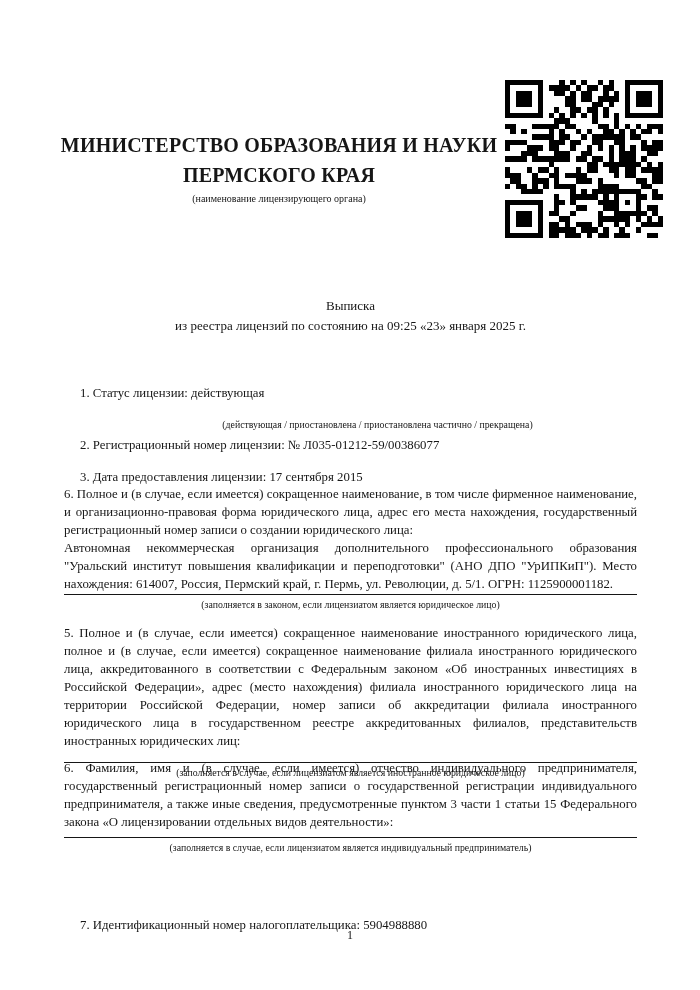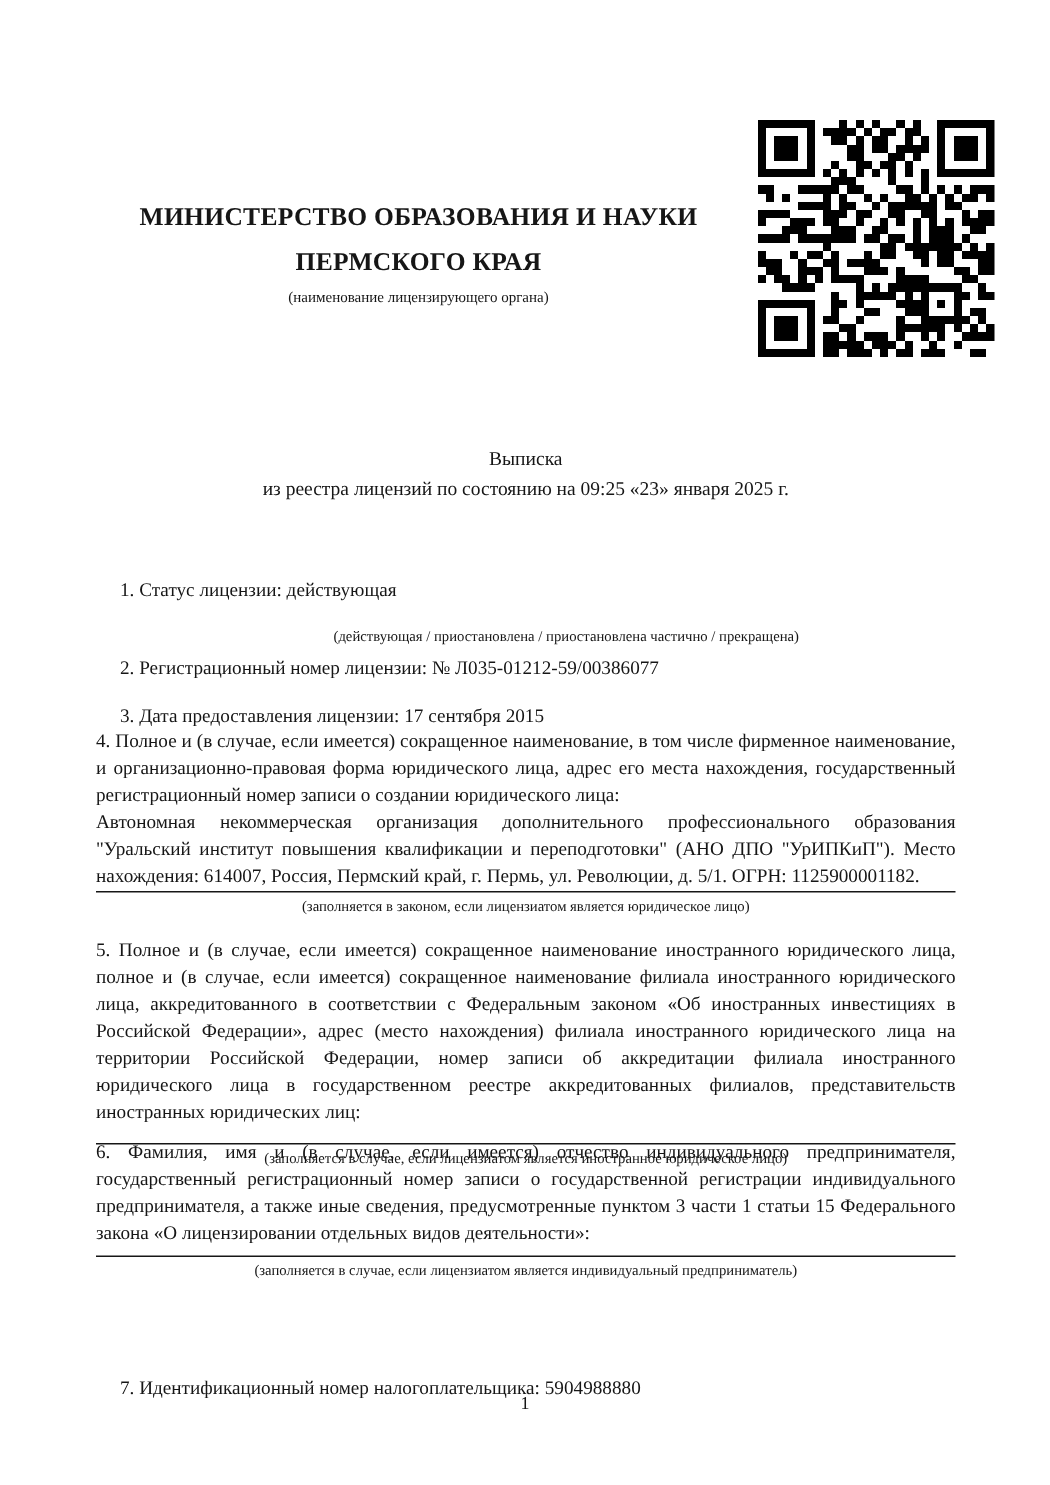--- a/index.html
+++ b/index.html
@@ -24,21 +24,21 @@
   
   .header-text {
     position: absolute;
     top: 130px;
     left: 58px;
     width: 442px;
     text-align: center;
   }
   .ministry {
     font-weight: bold;
-    font-size: 17px;
+    font-size: 20px;
     line-height: 30px;
     letter-spacing: 0.2px;
   }
   .org-subtitle {
     font-size: 10px;
     margin-top: 3px;
   }
   
   .content {
     position: absolute;
@@ -544,21 +544,21 @@
 
     <div class="block" style="top:420px">
       <p class="line">2. Регистрационный номер лицензии: № Л035-01212-59/00386077</p>
     </div>
 
     <div class="block" style="top:452px">
       <p class="line">3. Дата предоставления лицензии: 17 сентября 2015</p>
     </div>
 
     <div class="block" style="top:485px">
-      <p class="just">4. Полное и (в случае, если имеется) сокращенное наименование, в том числе фирменное наименование, и организационно-правовая форма юридического лица, адрес его места нахождения, государственный регистрационный номер записи о создании юридического лица:</p>
+      <p class="just">6. Полное и (в случае, если имеется) сокращенное наименование, в том числе фирменное наименование, и организационно-правовая форма юридического лица, адрес его места нахождения, государственный регистрационный номер записи о создании юридического лица:</p>
       <p class="just">Автономная некоммерческая организация дополнительного профессионального образования "Уральский институт повышения квалификации и переподготовки" (АНО ДПО "УрИПКиП"). Место нахождения: 614007, Россия, Пермский край, г. Пермь, ул. Революции, д. 5/1. ОГРН: 1125900001182.</p>
       <div class="rule rule-tight"></div>
       <p class="note">(заполняется в законом, если лицензиатом является юридическое лицо)</p>
     </div>
 
     <div class="block" style="top:624px">
       <p class="just">5. Полное и (в случае, если имеется) сокращенное наименование иностранного юридического лица, полное и (в случае, если имеется) сокращенное наименование филиала иностранного юридического лица, аккредитованного в соответствии с Федеральным законом «Об иностранных инвестициях в Российской Федерации», адрес (место нахождения) филиала иностранного юридического лица на территории Российской Федерации, номер записи об аккредитации филиала иностранного юридического лица в государственном реестре аккредитованных филиалов, представительств иностранных юридических лиц:</p>
       <div class="rule rule-gap12"></div>
       <p class="note">(заполняется в случае, если лицензиатом является иностранное юридическое лицо)</p>
     </div>

